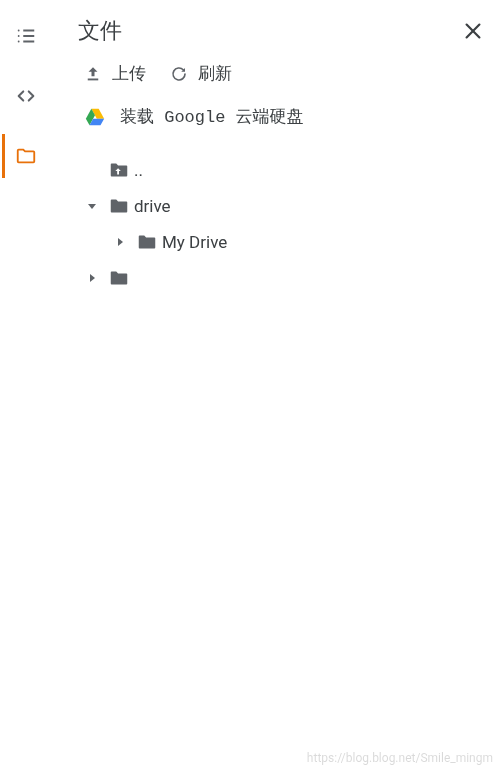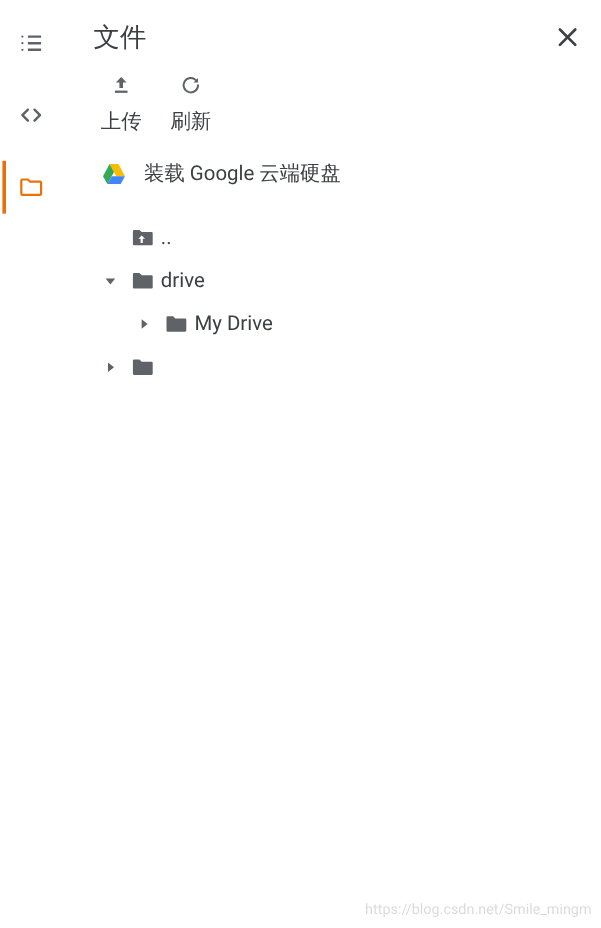--- a/index.html
+++ b/index.html
@@ -79,37 +79,37 @@
       margin-bottom: 20px;
       padding-left: 10px;
     }
     .toolbar-btn {
       display: flex;
       align-items: center;
       gap: 10px;
       cursor: pointer;
       color: #3c4043;
       font-size: 17px;
-      flex-direction: column;
     }
     .toolbar-btn .ticon {
       width: 18px;
       height: 18px;
       display: flex;
       align-items: center;
       justify-content: center;
       color: #5f6368;
     }
     .mount-row {
       display: flex;
       align-items: center;
       gap: 14px;
       margin-bottom: 24px;
       padding-left: 10px;
       cursor: pointer;
+      font-family: Liberation Mono, monospace;
     }
     .mount-row .dicon {
       width: 22px;
       height: 22px;
     }
     .mount-label {
       font-size: 17px;
       color: #3c4043;
     }
     .file-tree {
@@ -268,13 +268,13 @@
           <svg width="22" height="22" viewBox="0 0 24 24" fill="#5f6368">
             <path d="M3 6 a1 1 0 0 1 1-1 h5 l2 2 h9 a1 1 0 0 1 1 1 v10 a1 1 0 0 1 -1 1 H4 a1 1 0 0 1 -1 -1 Z"></path>
           </svg>
         </span>
       </div>
 
     </div>
   </div>
 </div>
 
-<div class="watermark">https://blog.csdn.net/Smile_mingm</div>
+<div class="watermark">https://blog.blog.net/Smile_mingm</div>
 
 </body></html>

